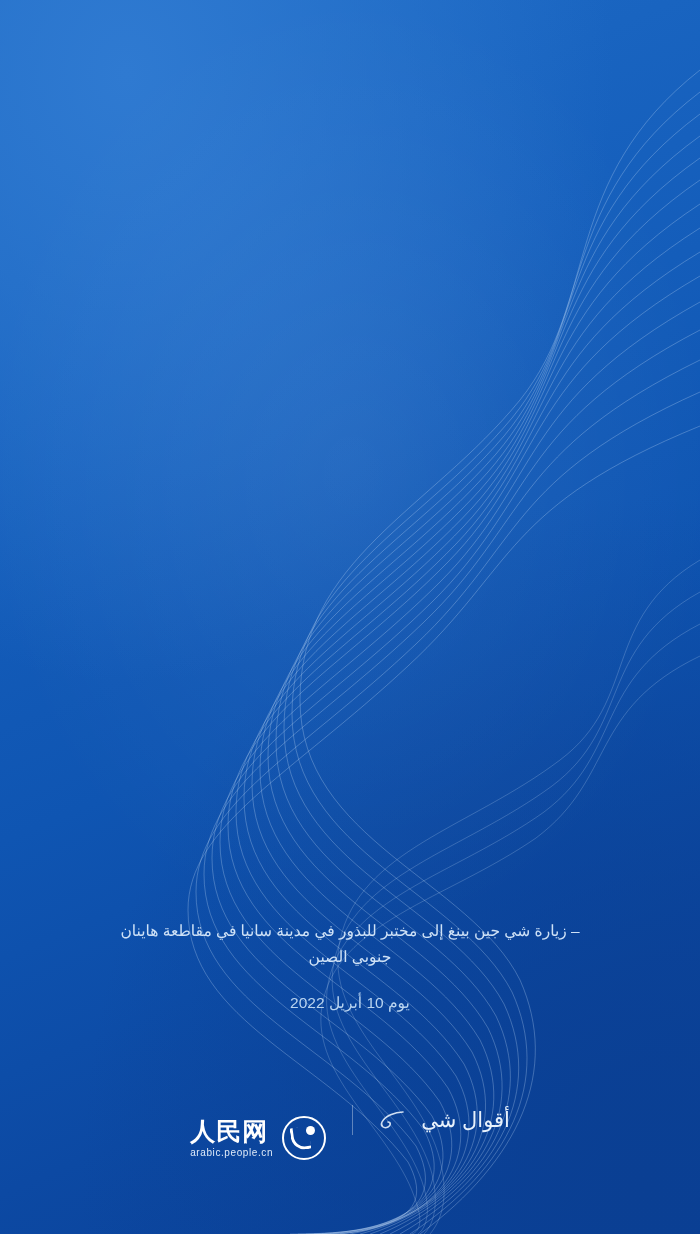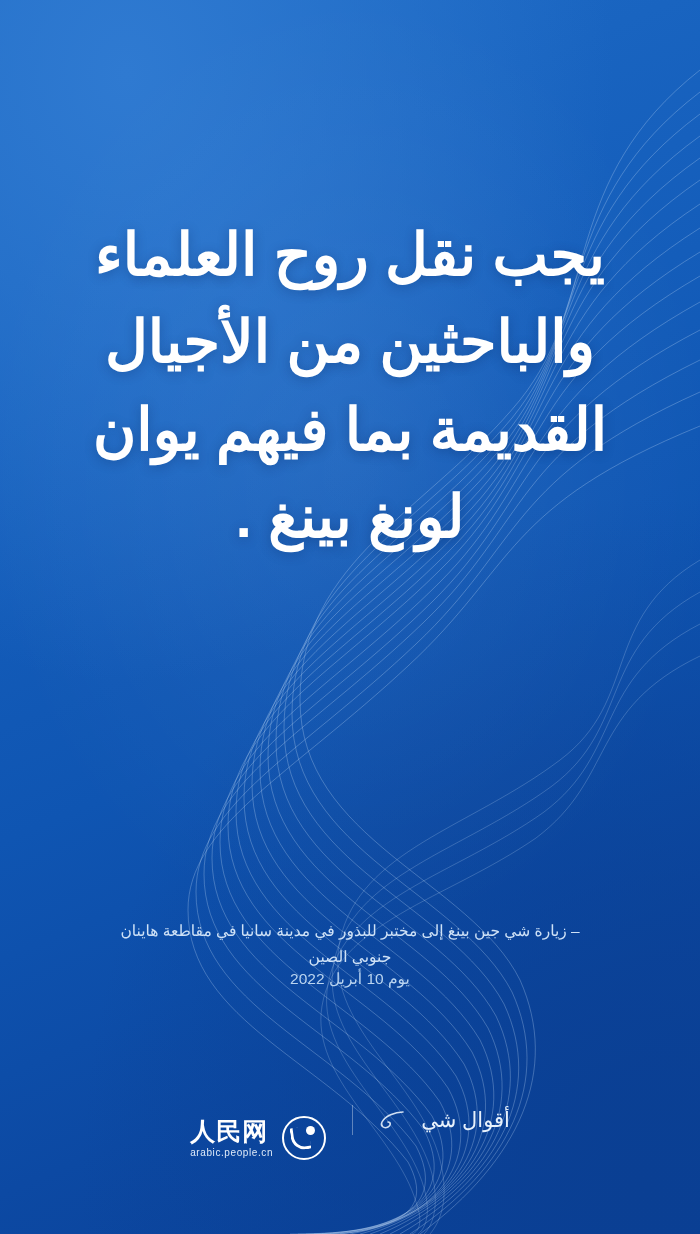--- a/index.html
+++ b/index.html
@@ -76,21 +76,21 @@
     text-align: center;
     direction: rtl;
   }
   .attrib-line {
     color: #cfe2f7;
     font-size: 15.5px;
     line-height: 1.68;
     font-weight: normal;
   }
   .attrib-date {
-    margin-top: 0;
+    margin-top: 24px;
     color: #b9d4f0;
     font-size: 15.5px;
     letter-spacing: 0.2px;
   }
 
   
   .footer {
     position: absolute;
     bottom: 74px;
     left: 0;
@@ -208,23 +208,20 @@
         <path d="M700,560 C600,620 640,700 560,760 C470,828 360,850 340,940 C322,1024 420,1080 440,1160 C450,1200 440,1222 430,1234"></path>
         <path d="M700,592 C596,650 632,726 552,786 C462,852 352,874 334,962 C318,1042 412,1098 432,1174 C440,1208 432,1226 424,1234"></path>
         <path d="M700,624 C592,680 624,752 544,812 C454,876 344,898 328,984 C314,1060 404,1116 424,1188 C432,1216 424,1230 418,1234"></path>
         <path d="M700,656 C588,710 616,778 536,838 C446,900 336,922 322,1006 C310,1078 396,1134 416,1202 C424,1224 418,1232 412,1234"></path>
       </g>
     </svg>
   </div>
 
   <div class="vignette"></div>
 
-  <div class="quote-wrap">
-    <div class="quote">يجب نقل روح العلماء والباحثين من الأجيال القديمة بما فيهم يوان لونغ بينغ .</div>
-  </div>
 
   <div class="attrib">
     <div class="attrib-line">– زيارة شي جين بينغ إلى مختبر للبذور في مدينة سانيا في مقاطعة هاينان جنوبي الصين</div>
     <div class="attrib-date">يوم 10 أبريل 2022</div>
   </div>
 
   <div class="footer">
     <div class="brand-left">
       <span class="brand-left-text">أقوال شي</span>
       <span class="brand-flourish">

